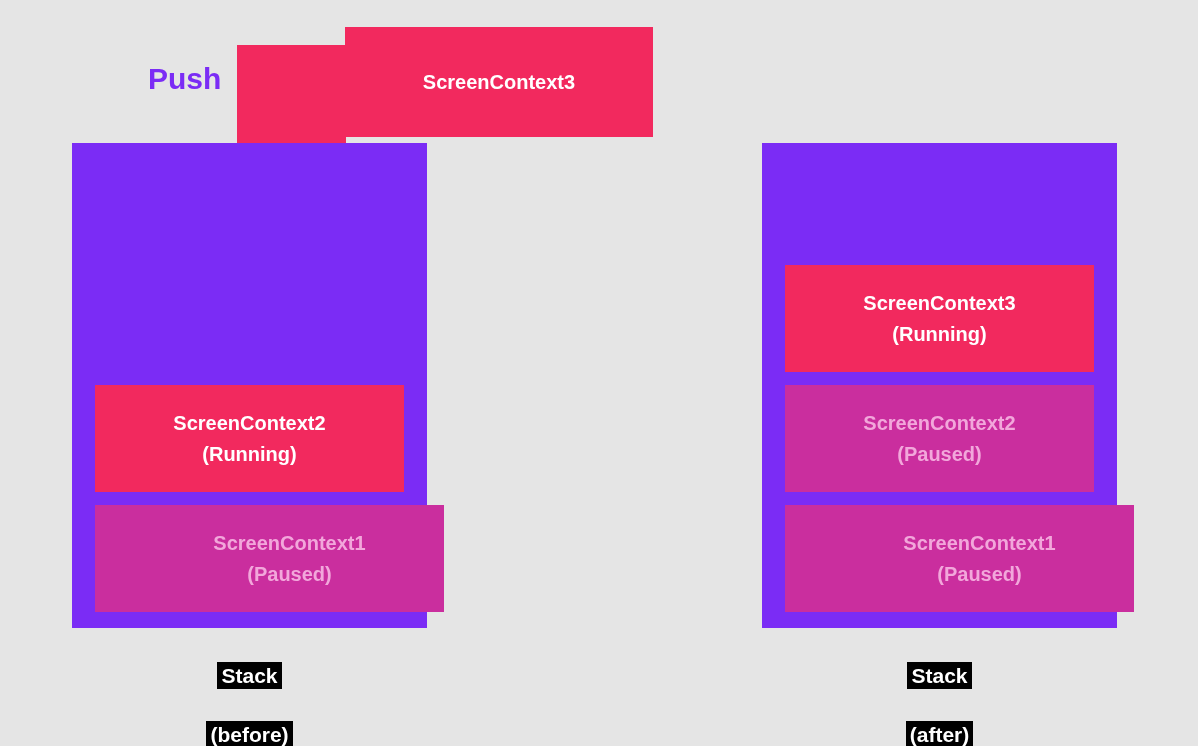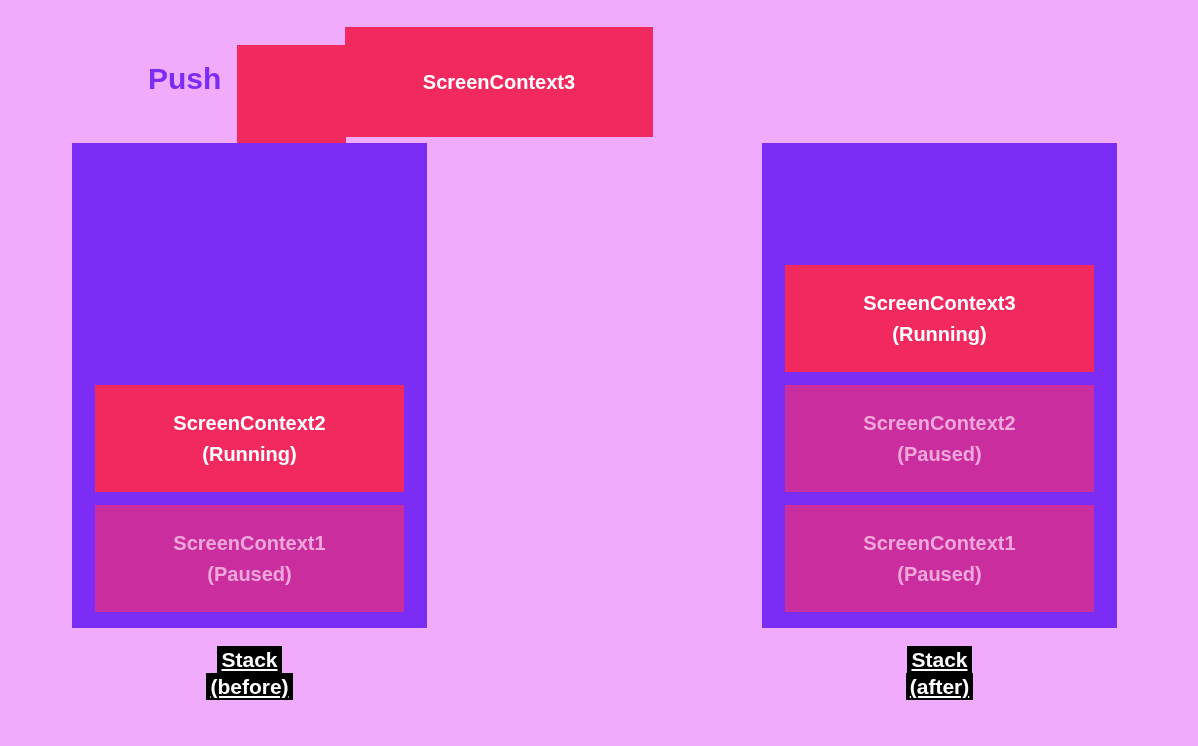--- a/index.html
+++ b/index.html
@@ -1,19 +1,19 @@
 <!DOCTYPE html>
 <html><head>
 <meta charset="utf-8">
 <style>
   html,body{margin:0;padding:0;background:#ffffff;}
   .canvas{
     position:relative;
     width:1198px;height:746px;
-    background:#f0abfc;
+    background:#e5e5e5;
     font-family:"Liberation Sans", sans-serif;
     overflow:hidden;
   }
   
   .push-label{
     position:absolute;left:148px;top:62px;
     font-size:30px;font-weight:bold;color:#7B2CF5;
   }
   
   .callout-left{
@@ -42,30 +42,30 @@
   .stack-after{left:762px;}
   .slot{
     position:absolute;left:23px;width:309px;height:107px;
     display:flex;flex-direction:column;align-items:center;justify-content:center;
     font-size:20px;font-weight:bold;line-height:1.55;text-align:center;
   }
   .slot.running{background:#F2295E;color:#ffffff;}
   .slot.paused{background:#CA2E9E;color:#F2A7DB;}
   .slot-top-1{top:122px;}
   .slot-top-2{top:242px;text-align:center;}
-  .slot-top-3{top:362px;}
+  .slot-top-3{top:362px;padding-left:40px;}
   
   .caption{
     position:absolute;top:646px;width:355px;text-align:center;line-height:1.0;
   }
   .caption-before{left:72px;}
   .caption-after{left:762px;}
   .caption span{
     display:inline-block;background:#000000;color:#ffffff;
-    font-size:21px;font-weight:bold;padding:3px 4px;margin:0;text-decoration:underline;
+    font-size:21px;font-weight:bold;padding:3px 4px;margin:16px;
   }
 </style>
 </head>
 <body>
 
 <div class="canvas">
 
   <div class="push-label">Push</div>
 
   <div class="callout-left"></div>

